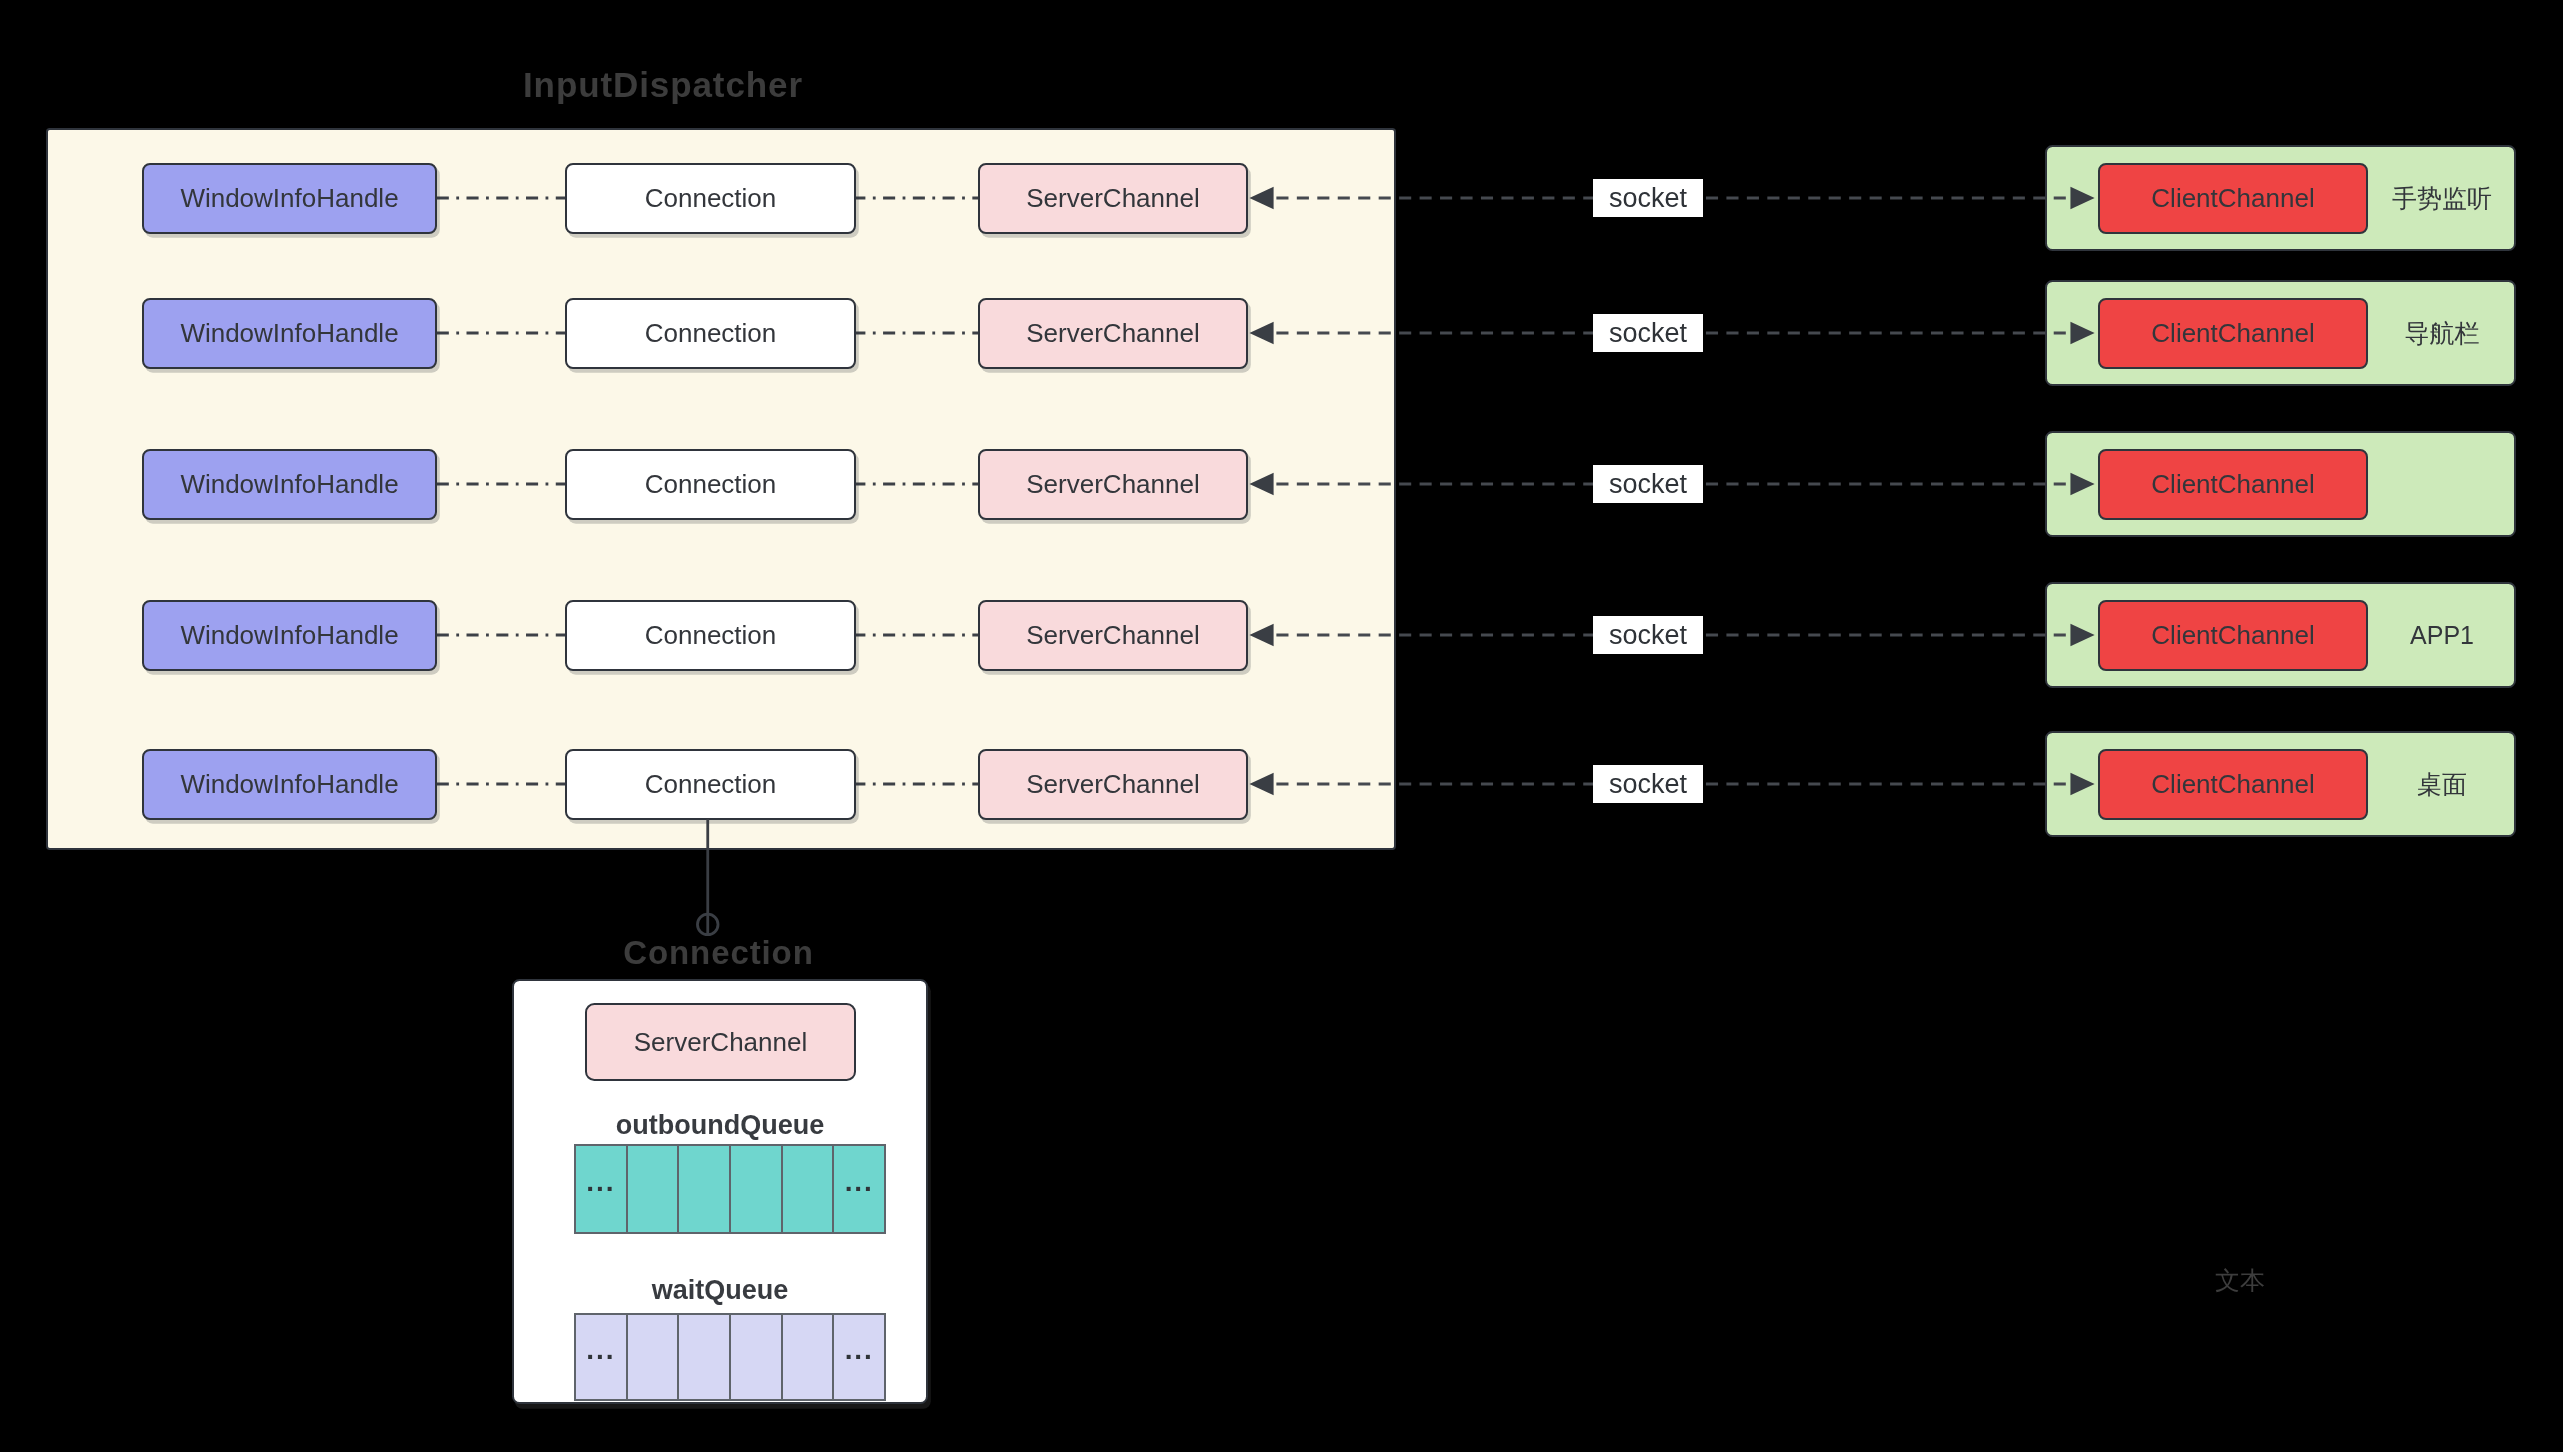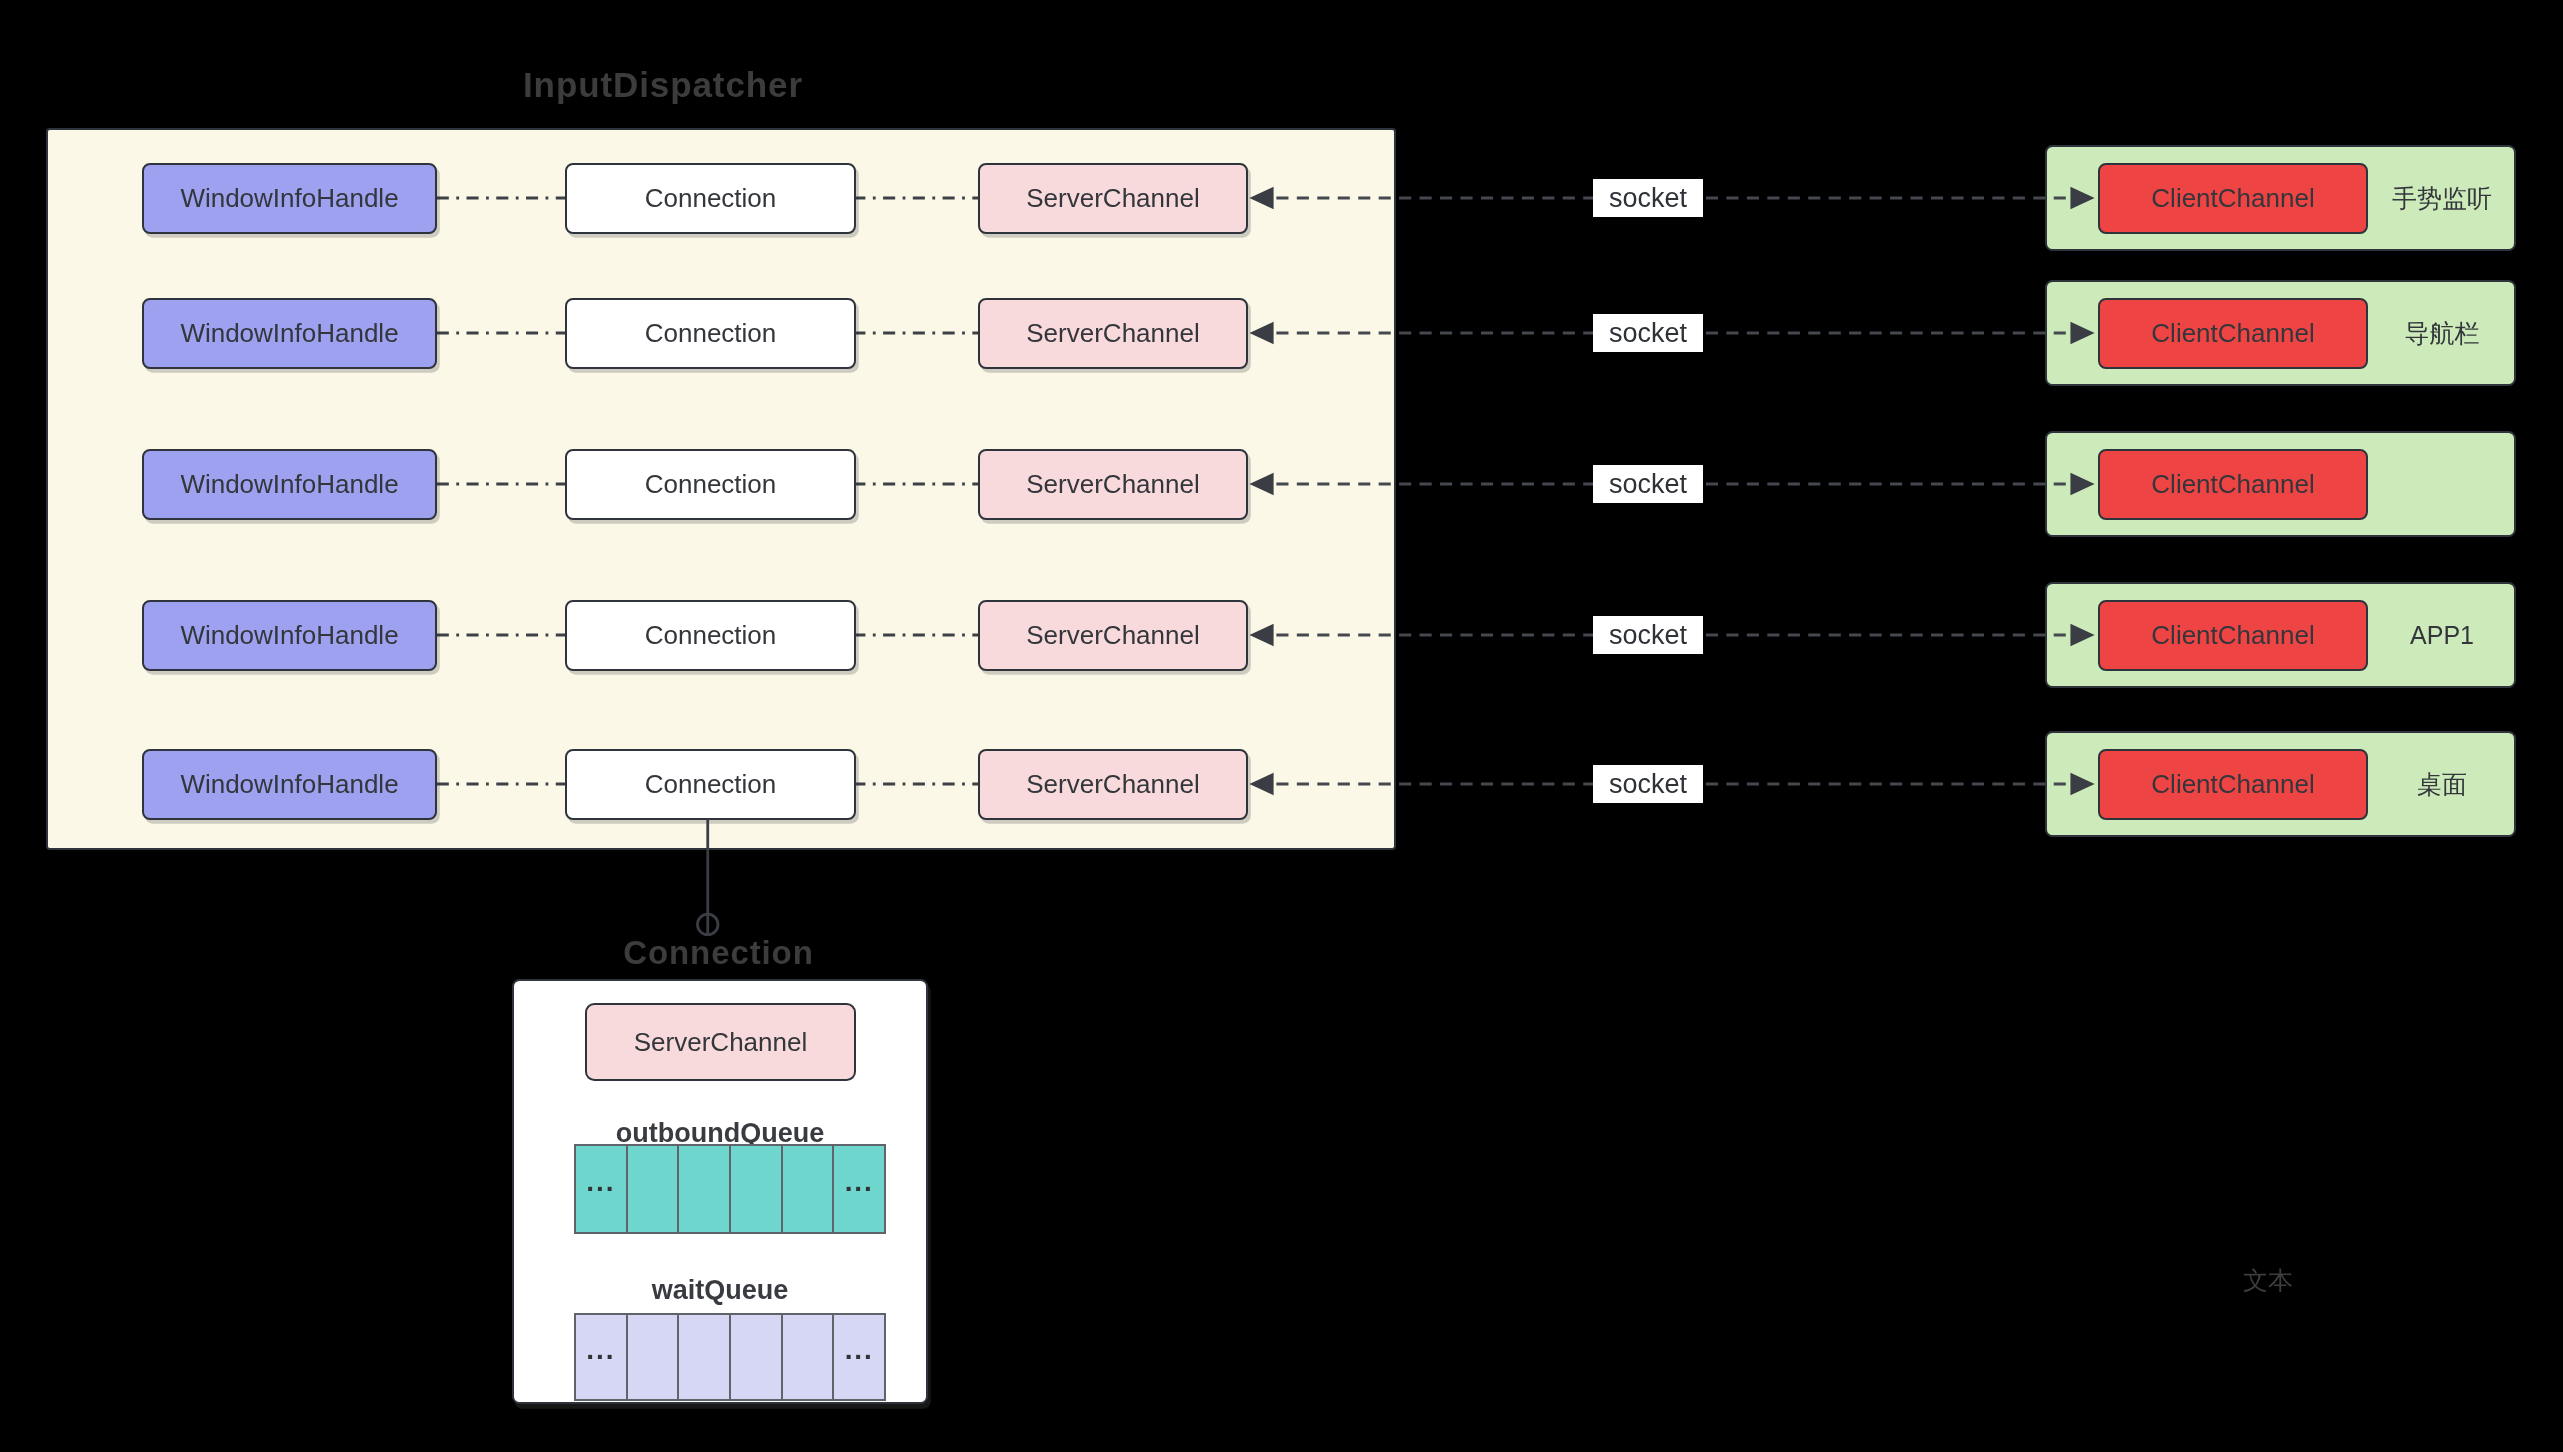--- a/index.html
+++ b/index.html
@@ -41,33 +41,33 @@
                 font-size:33px;font-weight:bold;color:#3c3c3c;letter-spacing:0.9px;}
 
   .detail-box{position:absolute;left:512px;top:979px;width:416px;height:425px;background:#fff;
               border:2.8px solid #2f343c;border-radius:7.5px;box-sizing:border-box;
               box-shadow:2.8px 4.7px 0 rgba(130,130,130,0.18);}
   .detail-server{position:absolute;left:71px;top:22.4px;width:271px;height:78px;background:#f9dadc;
                  border:2.8px solid #2f343c;border-radius:9.3px;box-sizing:border-box;display:flex;
                  align-items:center;justify-content:center;font-size:26px;color:#33363b;}
   .queue-label{position:absolute;left:0;width:100%;text-align:center;font-weight:bold;
                font-size:27px;color:#383b40;}
-  .ob-label{top:137px;}
+  .ob-label{top:129px;}
   .wq-label{top:294px;}
   .queue{position:absolute;left:60px;width:312px;display:flex;border:2.3px solid #5f646b;box-sizing:border-box;}
   .outbound{top:163px;height:90px;}
   .wait{top:332px;height:88px;}
   .cell{flex:1;display:flex;align-items:center;justify-content:center;box-sizing:border-box;
         border-right:2.3px solid #5f646b;font-weight:bold;font-size:28px;color:#2f3338;}
   .cell:last-child{border-right:none;}
   .outbound .cell{background:#6fd6ce;}
   .wait .cell{background:#d6d7f4;}
   .dots{display:inline-block;transform:translateY(-22%);letter-spacing:1.9px;}
 
-  .floating-text{position:absolute;left:2215px;top:1264px;font-size:25px;color:#3d3d3d;margin-left:28px;}
+  .floating-text{position:absolute;left:2215px;top:1264px;font-size:25px;color:#3d3d3d;}
 </style>
 </head>
 <body>
 
 <div class="canvas">
 
   <div class="main-title">InputDispatcher</div>
 
   <div class="dispatcher-box"></div>
 

